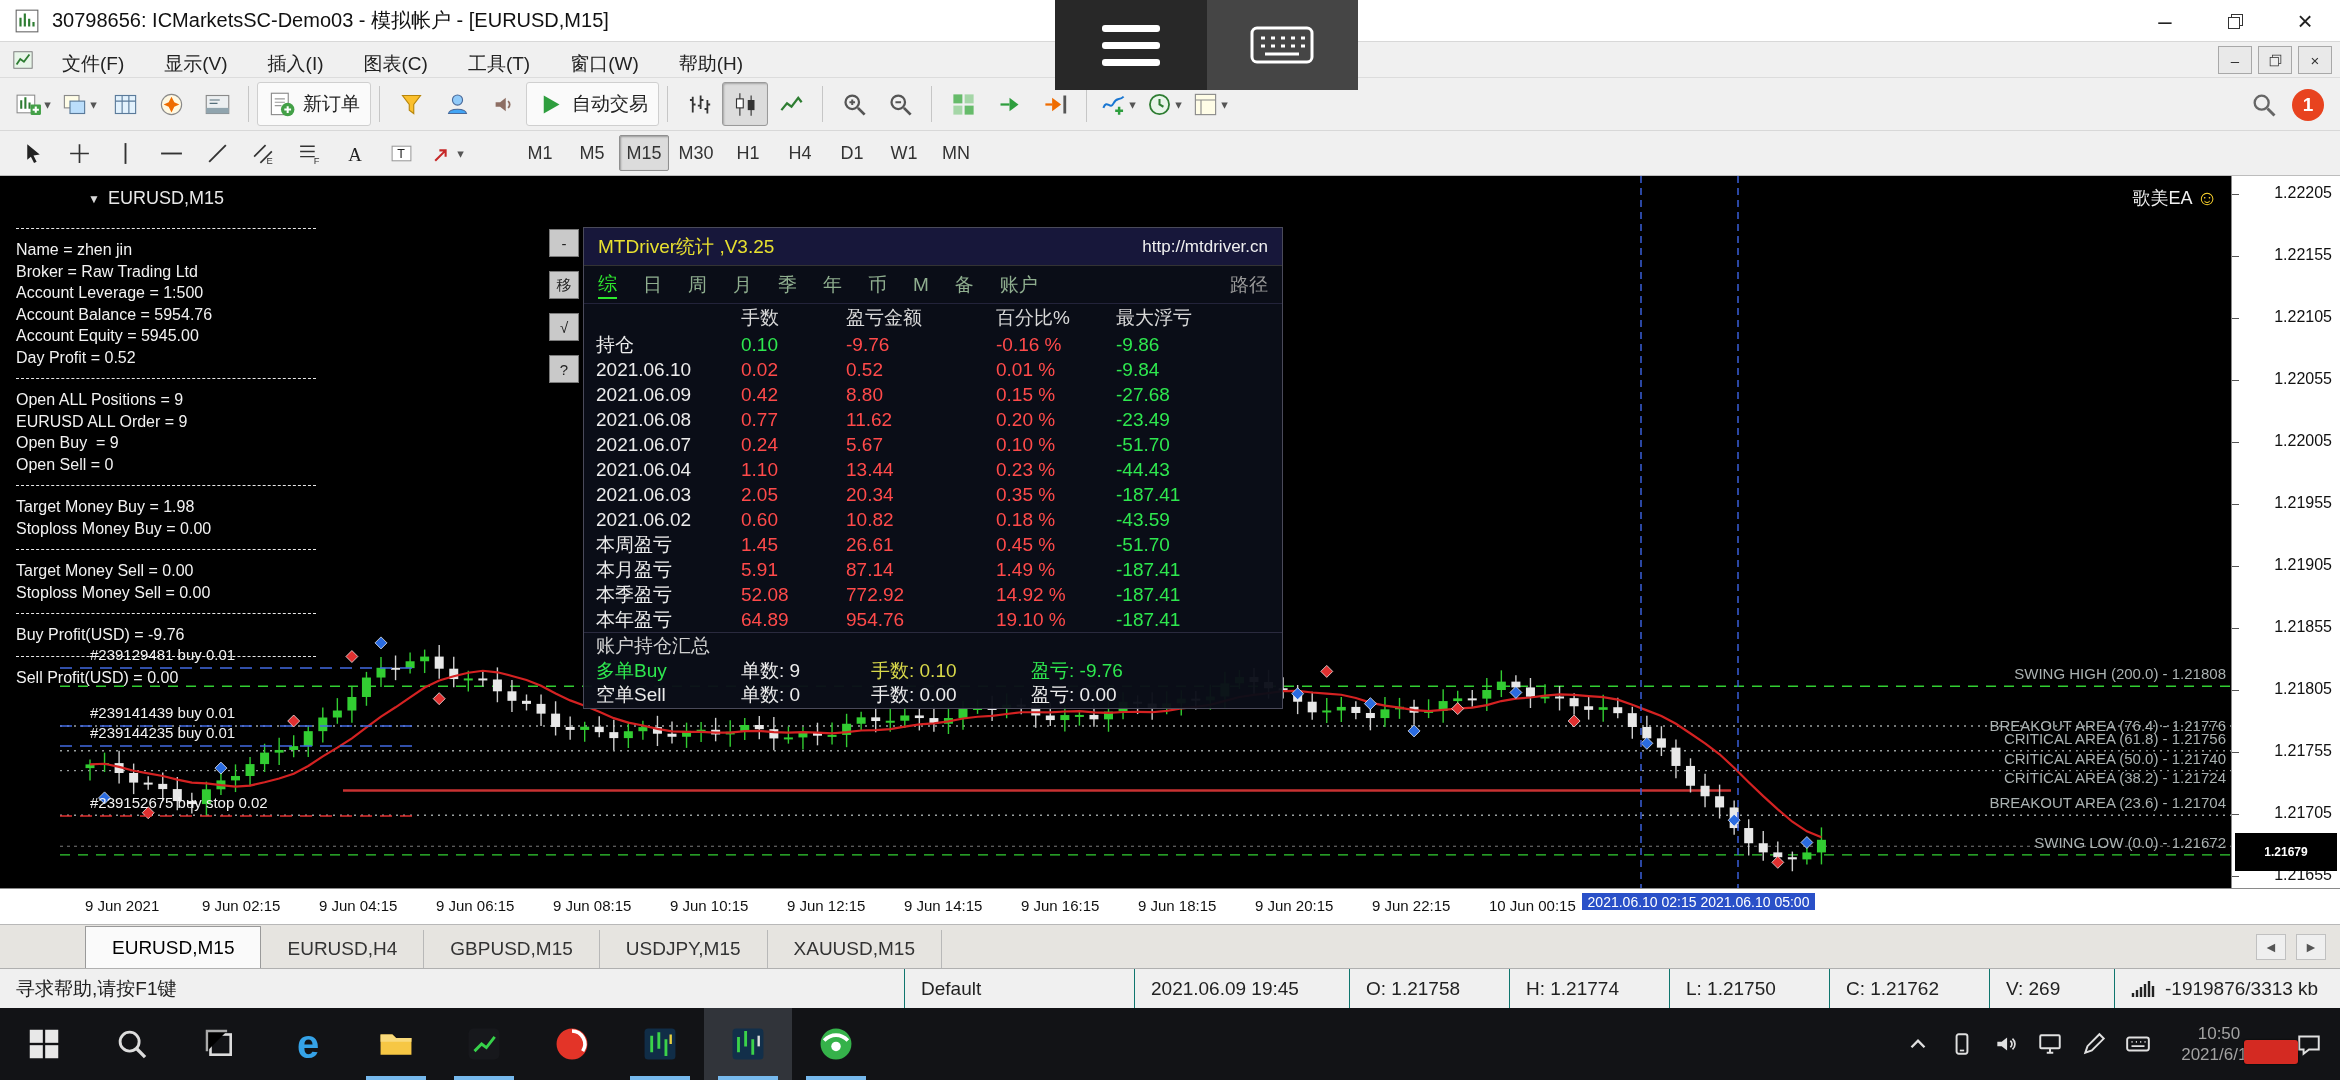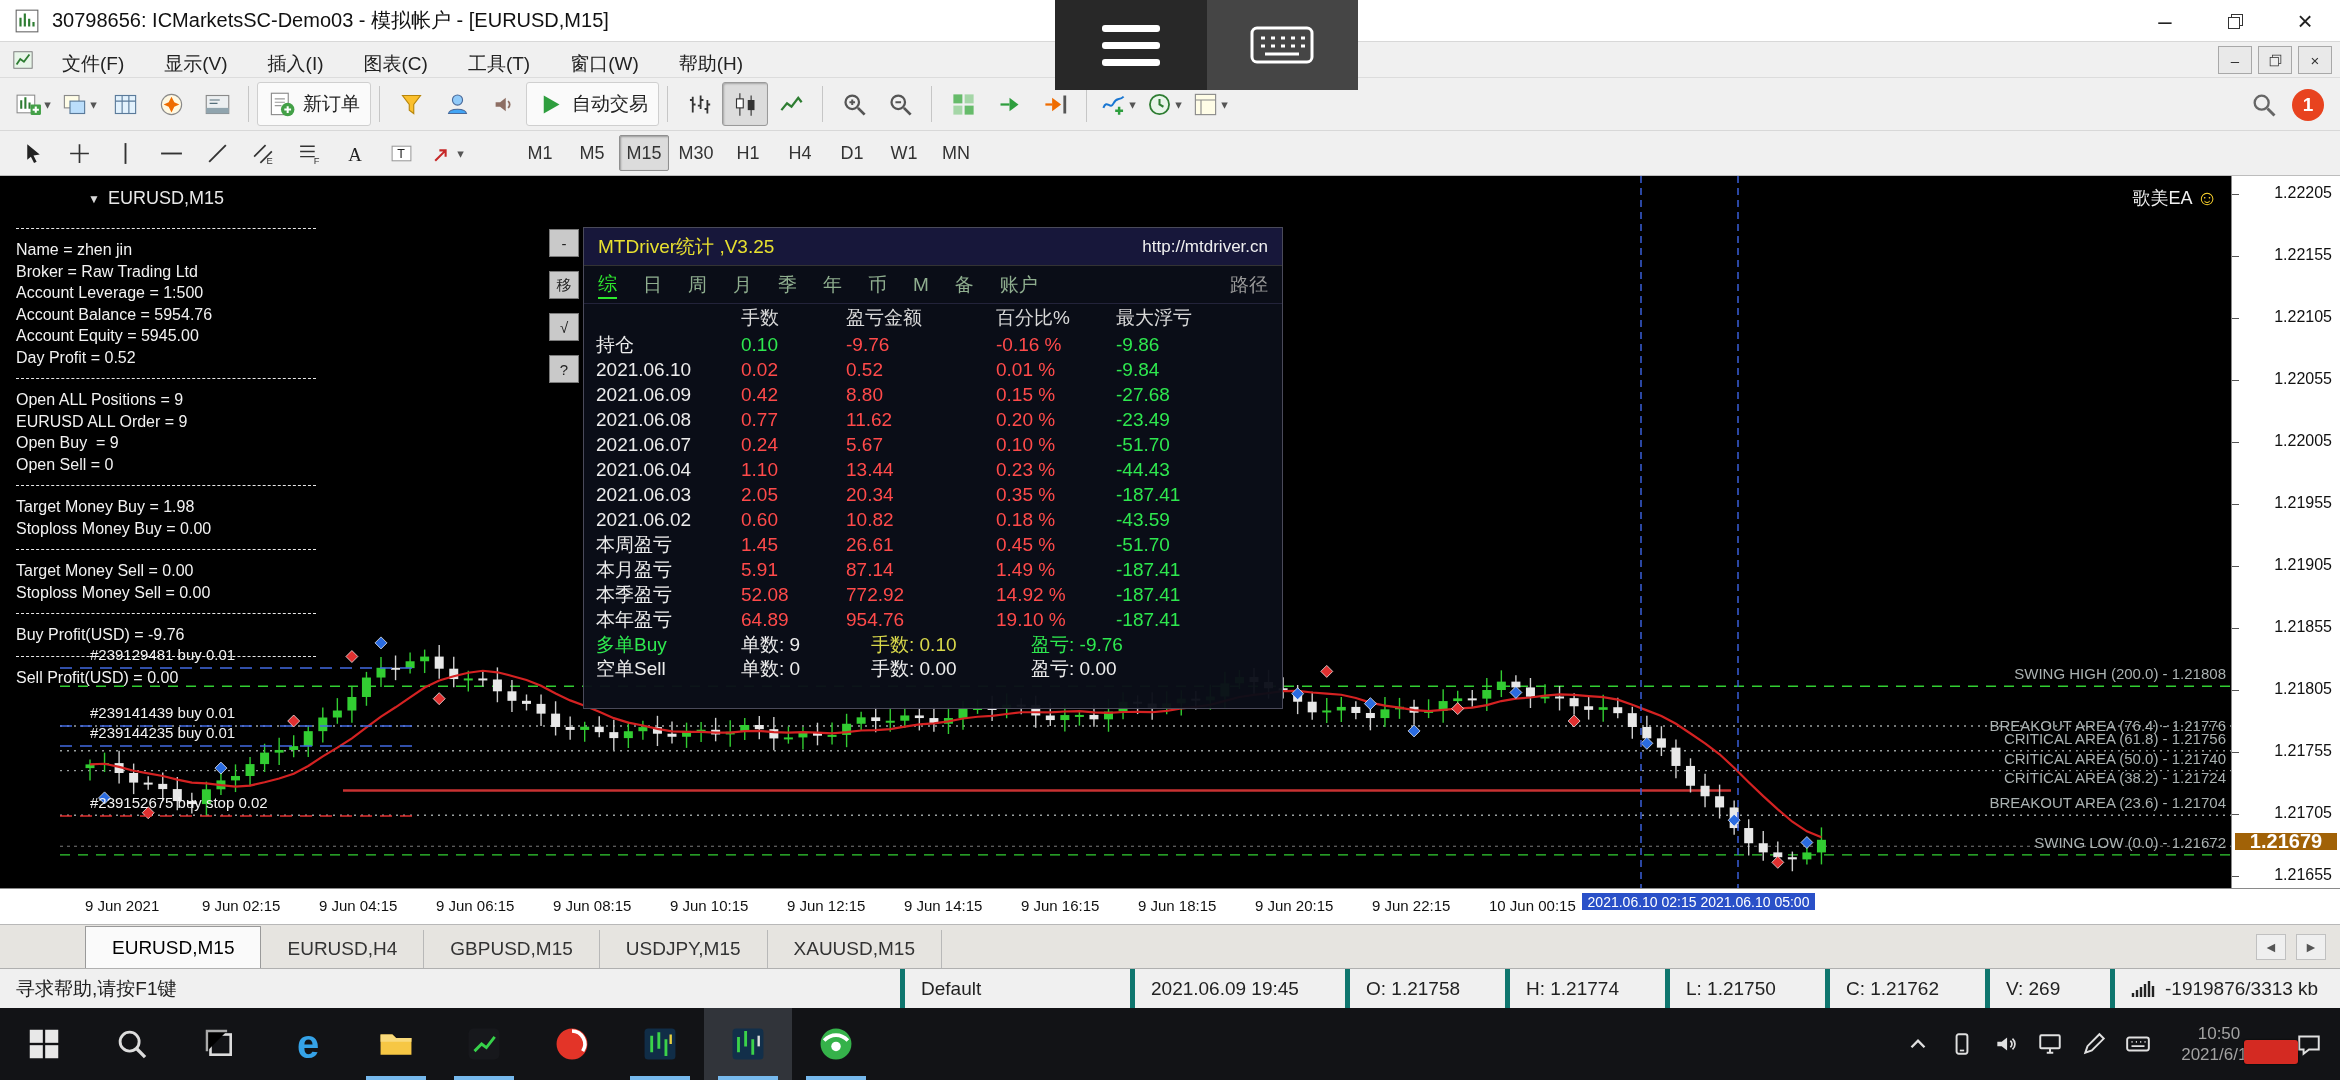--- a/index.html
+++ b/index.html
@@ -50,21 +50,21 @@
   #info-block{position:absolute;left:16px;top:42px;z-index:3;}
   .info-line{color:#f2f2f2;font-size:16px;line-height:21.5px;white-space:pre;}
   .info-divider{width:300px;border-top:1px dashed #e8e8e8;margin:10px 0;}
   #orders-layer{position:absolute;left:0;top:0;width:100%;height:100%;z-index:3;pointer-events:none;}
   .order-label{position:absolute;left:90px;color:#f2f2f2;font-size:15px;white-space:nowrap;}
   #level-labels{position:absolute;left:0;top:0;width:100%;height:100%;z-index:2;pointer-events:none;}
   .level-label{position:absolute;right:114px;color:#aab2b2;font-size:15px;white-space:nowrap;}
   .price-scale{position:absolute;left:2231px;top:0;width:109px;height:712px;background:#ffffff;border-left:1px solid #8a8a8a;z-index:5;}
   .ps-label{position:absolute;right:8px;font-size:16px;color:#111;}
   .ps-tick{position:absolute;left:0;width:7px;height:1px;background:#555;}
-  .ps-current{position:absolute;left:3px;right:3px;height:17px;background:#a16207;color:#fff;font-size:20px;font-weight:bold;display:flex;align-items:center;justify-content:center;}
+  .ps-current{position:absolute;left:3px;right:3px;height:38px;background:#000000;color:#fff;font-size:12px;font-weight:bold;display:flex;align-items:center;justify-content:center;}
 
   .time-axis{position:absolute;left:0;top:888px;width:2340px;height:36px;background:#ffffff;border-top:1px solid #8a8a8a;z-index:6;}
   .ta-label{position:absolute;top:8px;font-size:15px;color:#111;white-space:nowrap;}
   .ta-highlight{position:absolute;left:1582px;top:4px;width:233px;height:17px;background:#2a50c8;color:#fff;font-size:14px;display:flex;align-items:center;justify-content:center;white-space:nowrap;overflow:hidden;}
 
   
   .mtdriver{position:absolute;left:549px;top:51px;width:734px;height:482px;z-index:10;}
   .md-side{position:absolute;left:0;top:2px;width:32px;}
   .md-side-btn{width:30px;height:28px;margin-bottom:14px;background:#c9c9c9;border:1px solid #7a7a7a;color:#222;font-size:15px;display:flex;align-items:center;justify-content:center;}
   .md-body{position:absolute;left:34px;top:0;width:700px;height:482px;background:rgba(10,14,24,0.96);border:1px solid #4a4a5a;}
@@ -87,21 +87,21 @@
 
   
   .chart-tabs{position:absolute;left:0;top:924px;width:2340px;height:44px;background:#e6e4e0;border-top:1px solid #b8b8b8;display:flex;align-items:flex-end;padding-left:85px;}
   .chart-tab{height:38px;padding:0 26px;display:flex;align-items:center;font-size:19px;color:#333;border-right:1px solid #b8b8b8;}
   .chart-tab.active{background:#fafafa;border:1px solid #9a9a9a;border-bottom:none;color:#000;height:42px;}
   .tab-arrows{position:absolute;right:14px;bottom:8px;display:flex;gap:10px;}
   .tab-arrow{width:30px;height:26px;display:flex;align-items:center;justify-content:center;color:#555;font-size:14px;border:1px solid #c0c0c0;background:#efefef;}
 
   
   .statusbar{position:absolute;left:0;top:968px;width:2340px;height:40px;background:#f0f0f0;border-top:1px solid #b0b0b0;display:flex;align-items:stretch;}
-  .st-cell{display:flex;align-items:center;padding:0 16px;font-size:19px;color:#222;border-right:5px solid #0f766e;white-space:nowrap;}
+  .st-cell{display:flex;align-items:center;padding:0 16px;font-size:19px;color:#222;border-right:1px solid #0f766e;white-space:nowrap;}
   .st-help{width:905px;}
   .st-prof{width:230px;}
   .st-time{width:215px;}
   .st-q{width:160px;}
   .st-v{width:125px;}
   .st-traffic{flex:1;gap:8px;border-right:none;}
 
   
   .taskbar{position:absolute;left:0;top:1008px;width:2340px;height:72px;background:#121316;display:flex;align-items:stretch;z-index:40;}
   .tk-btn{width:88px;display:flex;align-items:center;justify-content:center;position:relative;}
@@ -838,20 +838,21 @@
               <span class="c-green">-187.41</span>
             </div>
             <div class="md-grid md-row">
               <span class="md-lab">本年盈亏</span>
               <span class="c-red">64.89</span>
               <span class="c-red">954.76</span>
               <span class="c-red">19.10 %</span>
               <span class="c-green">-187.41</span>
             </div>
           </div>
+        <div class="md-sum-title">账户持仓汇总</div>
         <div class="md-sumrow">
           <span class="c-green">多单Buy</span>
           <span class="md-lab">单数: 9</span>
           <span class="c-yellow">手数: 0.10</span>
           <span class="c-green">盈亏: -9.76</span>
         </div>
         <div class="md-sumrow">
           <span class="md-lab">空单Sell</span>
           <span class="md-lab">单数: 0</span>
           <span class="md-lab">手数: 0.00</span>

